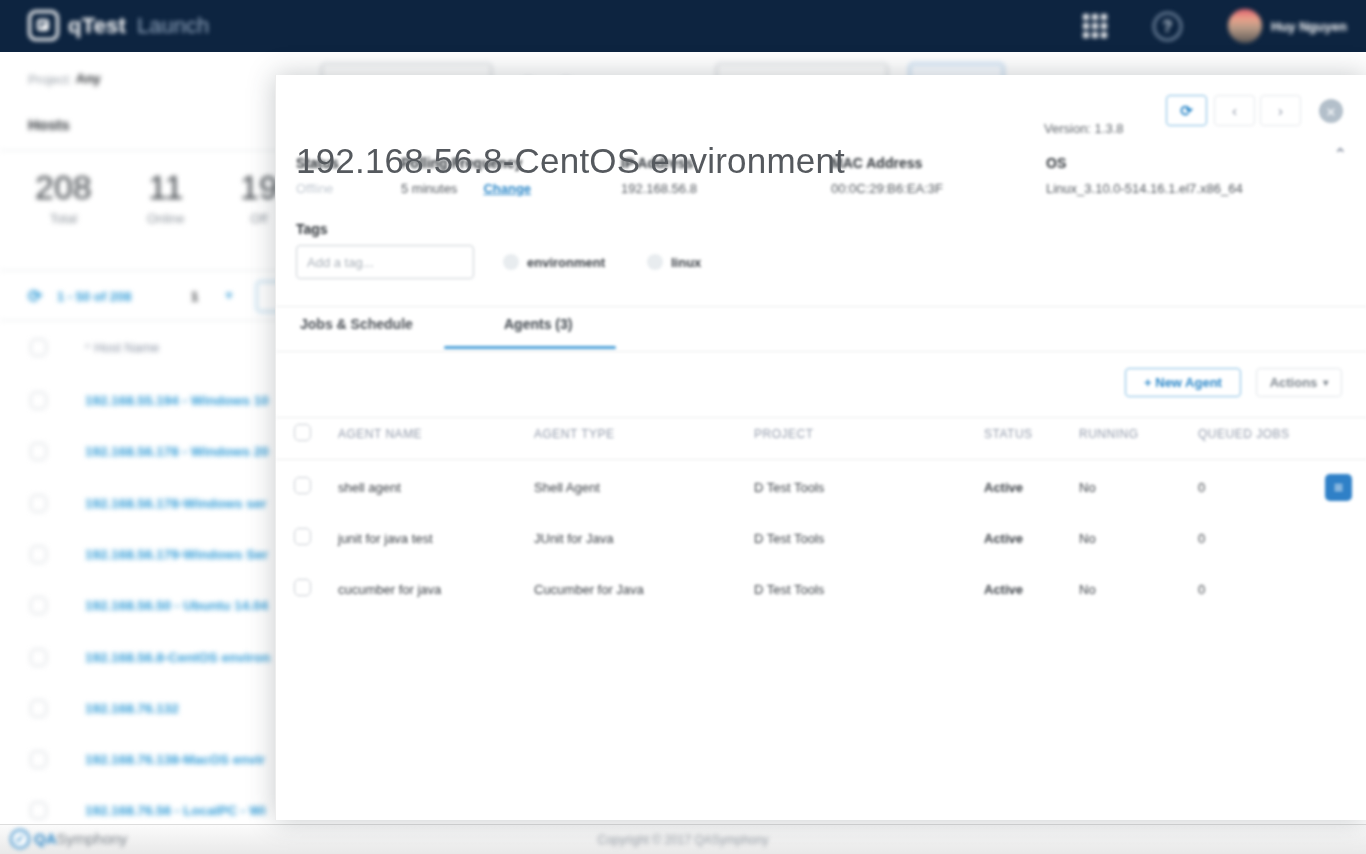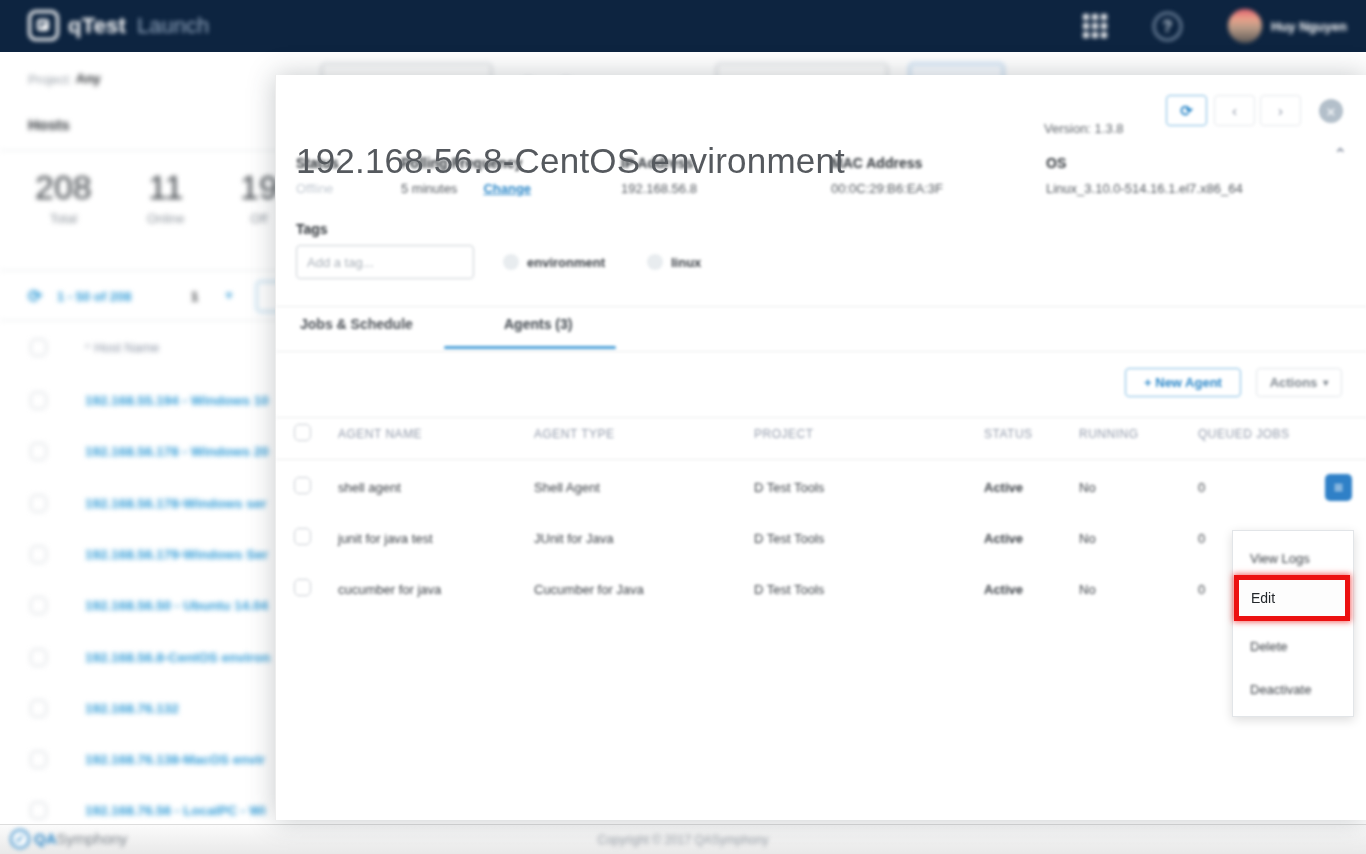--- a/index.html
+++ b/index.html
@@ -338,28 +338,20 @@
         <span class="cb row-cb"></span>
         <span class="cell" style="left:62px;">cucumber for java</span>
         <span class="cell" style="left:258px;">Cucumber for Java</span>
         <span class="cell" style="left:478px;">D Test Tools</span>
         <span class="cell st-active" style="left:708px;">Active</span>
         <span class="cell" style="left:803px;">No</span>
         <span class="cell" style="left:922px;">0</span>
       </div>
     </div>
 
-    <div class="ctx-menu">
-      <div class="ctx-item blur-sm" style="top:10px;">View Logs</div>
-      <div class="ctx-redbox">
-          <span>Edit</span>
-        </div>
-      <div class="ctx-item blur-sm" style="top:98px;">Delete</div>
-      <div class="ctx-item blur-sm" style="top:141px;">Deactivate</div>
-    </div>
   </div>
 
   <div class="footer">
     <div class="footer-inner blur-md">
       <div class="f-logo">
         <span class="f-mark">✓</span>
         <span><span class="f-qa">QA</span><span class="f-sym">Symphony</span></span>
       </div>
       <div class="f-copy">Copyright © 2017 QASymphony</div>
     </div>

